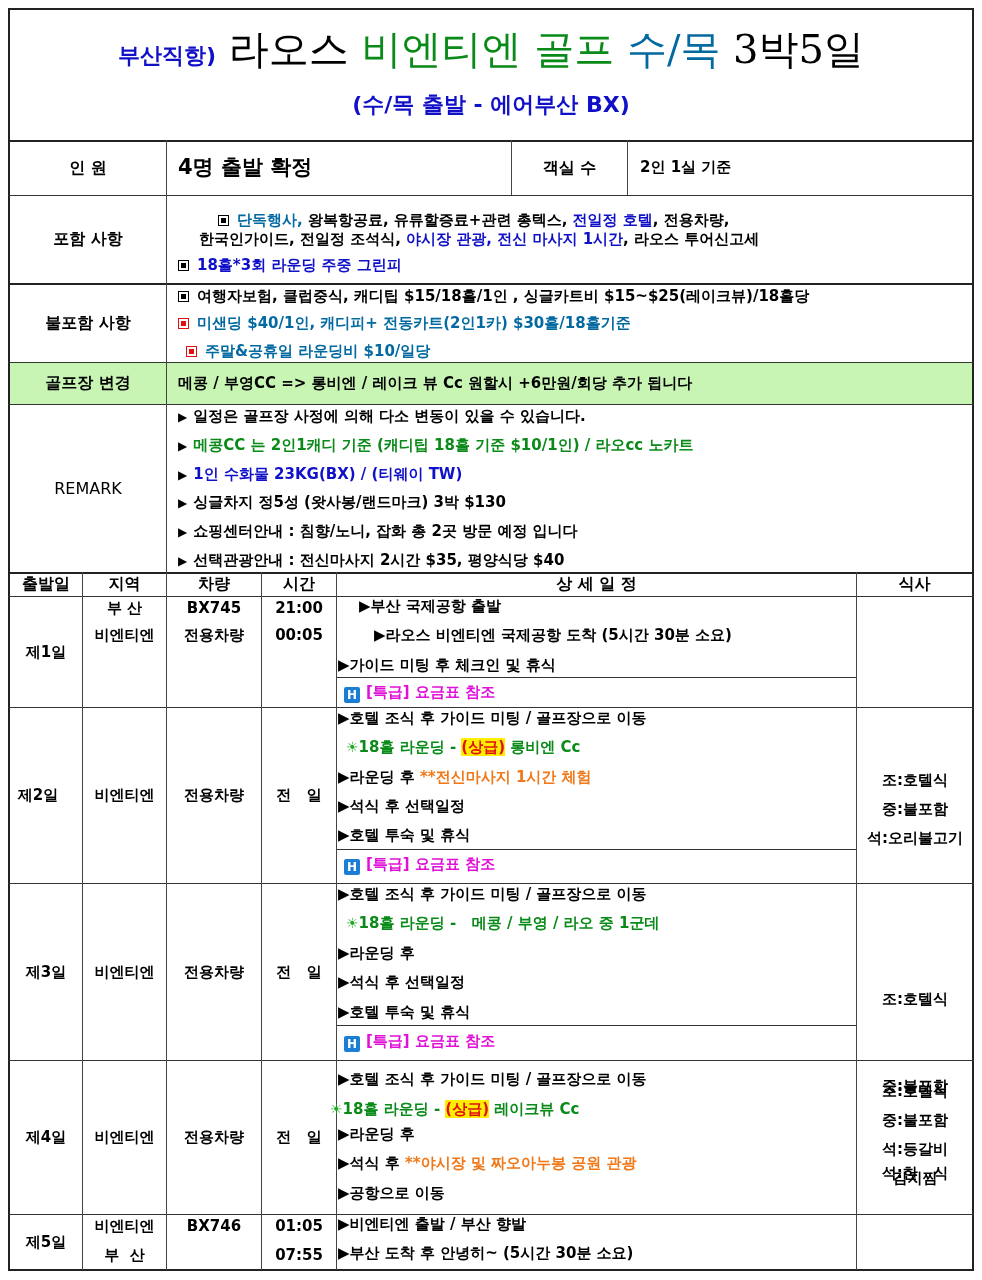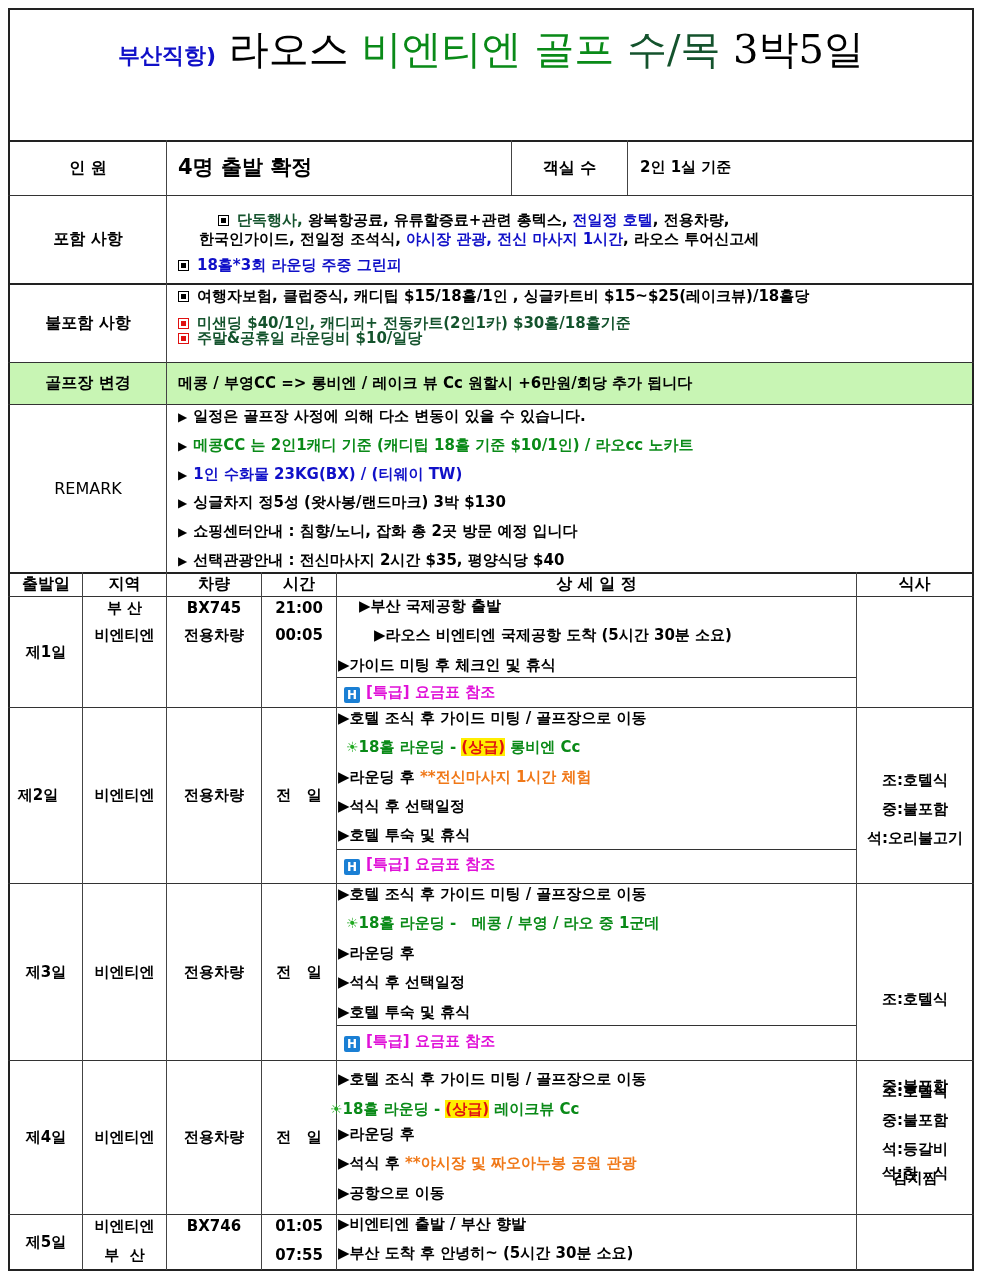--- a/index.html
+++ b/index.html
@@ -4,21 +4,21 @@
 <style>
   html, body { margin:0; padding:0; background:#fff; }
   body { width:982px; height:1280px; position:relative; font-family:"DejaVu Sans","Liberation Sans",sans-serif; color:#000; overflow:hidden; }
   .frame { position:absolute; left:8px; top:8px; width:966px; height:1263px; border:2px solid #222; box-sizing:border-box; }
   .abs { position:absolute; box-sizing:border-box; }
   .hline { position:absolute; height:0; border-top:1px solid #333; }
   .hline.thick { border-top:2px solid #222; }
   .vline { position:absolute; width:0; border-left:1px solid #444; }
   .blue { color:#1010c8; }
   .green { color:#0a8a18; }
-  .red { color:#14532d; }
+  .red { color:#0369a1; }
   .orange { color:#f07818; }
   .magenta { color:#e010d8; }
   .title-line { position:absolute; left:0; width:966px; text-align:center; top:14px; font-size:40px; white-space:nowrap; }
   .title-line .small { font-size:22px; font-weight:bold; }
   .title-line .big { font-family:"DejaVu Serif","Liberation Serif",serif; font-size:40px; }
   .subtitle { position:absolute; left:0; width:966px; text-align:center; top:82px; font-size:22px; font-weight:bold; }
   .label-cell { position:absolute; display:flex; align-items:center; justify-content:center; font-size:16px; font-weight:bold; }
   .content { position:absolute; font-size:15px; font-weight:bold; white-space:nowrap; }
   .line { position:absolute; left:0; white-space:nowrap; }
   .sq { display:inline-block; width:11px; height:11px; border:1px solid #000; box-sizing:border-box; position:relative; margin-right:8px; vertical-align:-1px; }
@@ -40,20 +40,21 @@
 <div class="frame"></div>
 
 <div class="abs" style="left:8px;top:8px;width:966px;height:132px;">
   <div class="title-line">
     <span class="small blue">부산직항)</span>
     <span class="big">라오스</span>
     <span class="big green">비엔티엔 골프</span>
     <span class="big red">수/목</span>
     <span class="big">3박5일</span>
   </div>
+  <div class="subtitle blue">(수/목 출발 - 에어부산 BX)</div>
 </div>
 
 <div class="hline thick" style="left:8px;top:140px;width:966px;"></div>
 <div class="hline" style="left:8px;top:195px;width:966px;"></div>
 <div class="hline thick" style="left:8px;top:283px;width:966px;"></div>
 <div class="hline" style="left:8px;top:362px;width:966px;"></div>
 <div class="hline" style="left:8px;top:404px;width:966px;"></div>
 <div class="hline thick" style="left:8px;top:572px;width:966px;"></div>
 <div class="hline" style="left:8px;top:596px;width:966px;"></div>
 <div class="hline" style="left:8px;top:707px;width:966px;"></div>
@@ -83,21 +84,21 @@
 <div class="content" style="left:178px;top:203px;">
   <div class="line" style="top:8px;padding-left:40px;"><span class="sq"></span><span class="red">단독행사,</span><span> 왕복항공료, 유류할증료+관련 총텍스, </span><span class="blue">전일정 호텔</span><span>, 전용차량,</span></div>
   <div class="line" style="top:27px;left:21px;"><span>한국인가이드, 전일정 조석식, </span><span class="blue">야시장 관광, 전신 마사지 1시간</span><span>, 라오스 투어신고세</span></div>
   <div class="line" style="top:53px;"><span class="sq"></span><span class="blue">18홀*3회 라운딩 주중 그린피</span></div>
 </div>
 
 <div class="label-cell" style="left:10px;top:284px;width:156px;height:78px;">불포함 사항</div>
 <div class="content" style="left:178px;top:287px;">
   <div class="line" style="top:0;"><span class="sq"></span><span>여행자보험, 클럽중식, 캐디팁 $15/18홀/1인 , 싱글카트비 $15~$25(레이크뷰)/18홀당</span></div>
   <div class="line red" style="top:27px;"><span class="sq r"></span><span>미샌딩 $40/1인,  캐디피+ 전동카트(2인1카) $30홀/18홀기준</span></div>
-  <div class="line red" style="top:42px;"><span class="sq r"></span><span>주말&amp;공휴일 라운딩비 $10/일당</span></div>
+  <div class="line red" style="top:55px;margin-left:8px;"><span class="sq r"></span><span>주말&amp;공휴일 라운딩비 $10/일당</span></div>
 </div>
 
 <div class="abs" style="left:10px;top:363px;width:962px;height:41px;background:#c8f5b4;"></div>
 <div class="vline" style="left:166px;top:362px;height:42px;"></div>
 <div class="label-cell" style="left:10px;top:363px;width:156px;height:41px;">골프장 변경</div>
 <div class="content" style="left:178px;top:374px;">메콩 / 부영CC =&gt; 롱비엔 / 레이크 뷰 Cc 원할시 +6만원/회당 추가 됩니다</div>
 
 <div class="label-cell" style="left:10px;top:405px;width:156px;height:167px;font-weight:normal;">REMARK</div>
 <div class="content" style="left:178px;top:407px;">
   <div class="line" style="top:0;"><span class="tri">▶</span><span>일정은 골프장 사정에 의해 다소 변동이 있을 수 있습니다.</span></div>

